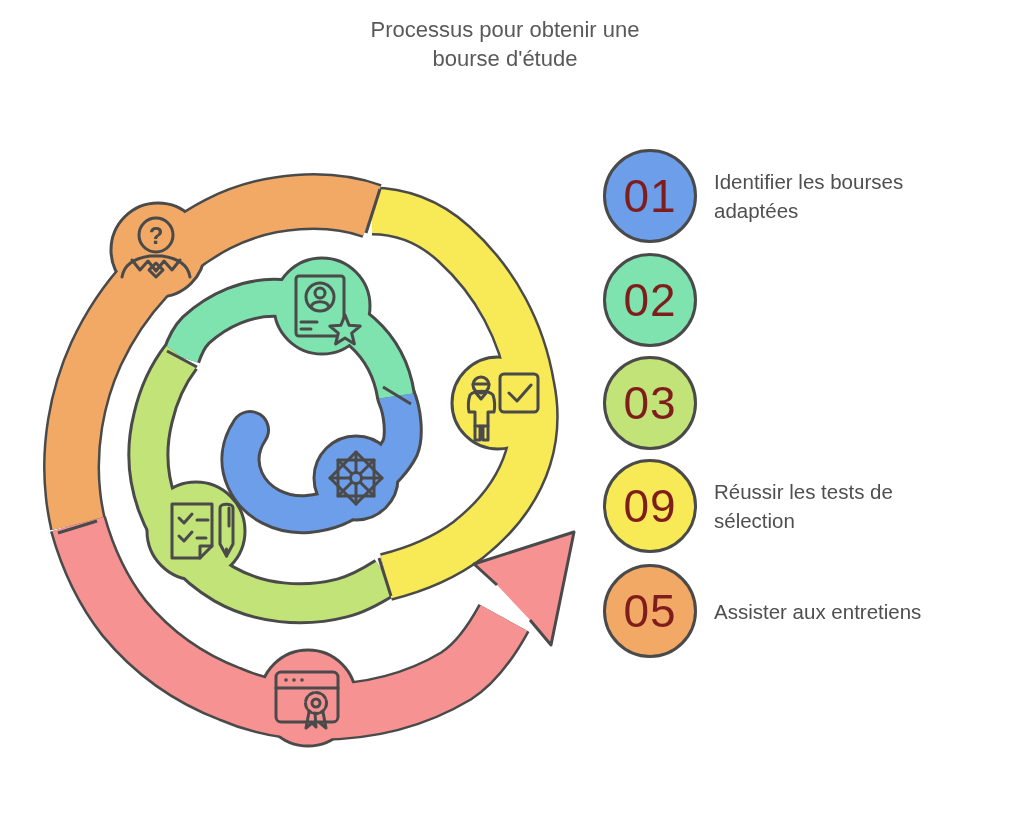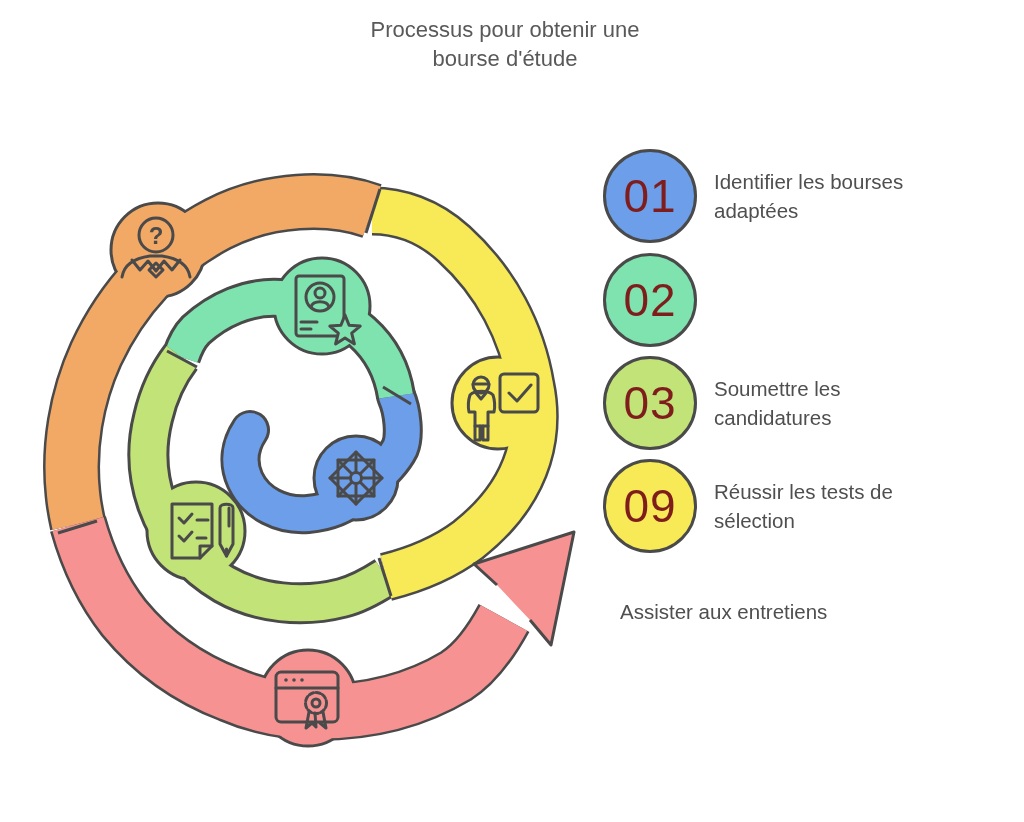--- a/index.html
+++ b/index.html
@@ -165,31 +165,33 @@
     <div class="legend-item" style="top:104px">
       <div class="badge s2">
         <span>02</span>
       </div>
     </div>
 
     <div class="legend-item" style="top:207px">
       <div class="badge s3">
         <span>03</span>
       </div>
-      <div class="step-label">Soumettre les candidatures</div>
     </div>
 
     <div class="legend-item" style="top:310px">
       <div class="badge s4">
         <span>09</span>
       </div>
       <div class="step-label">Réussir les tests de sélection</div>
     </div>
 
     <div class="legend-item" style="top:415px">
+      <div class="badge s5">
+        <span>05</span>
+      </div>
       <div class="step-label">Assister aux entretiens</div>
     </div>
 
     <div class="legend-item" style="top:520px">
     </div>
 
   </div>
 </div>
 
 </body></html>

